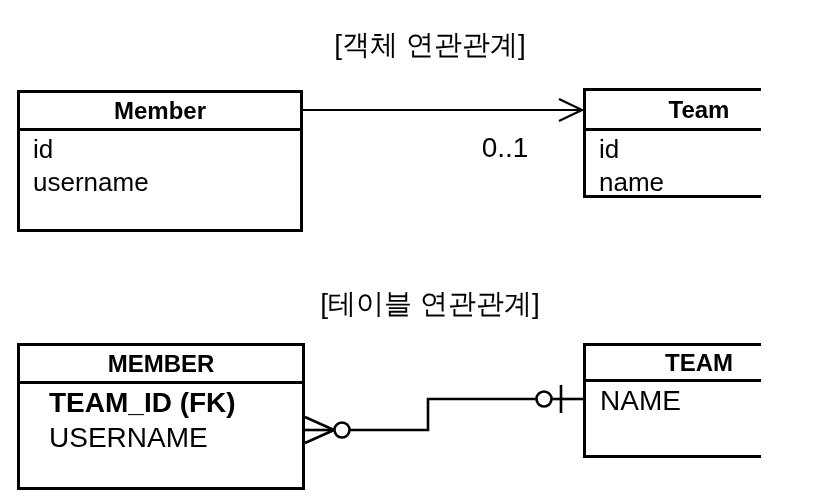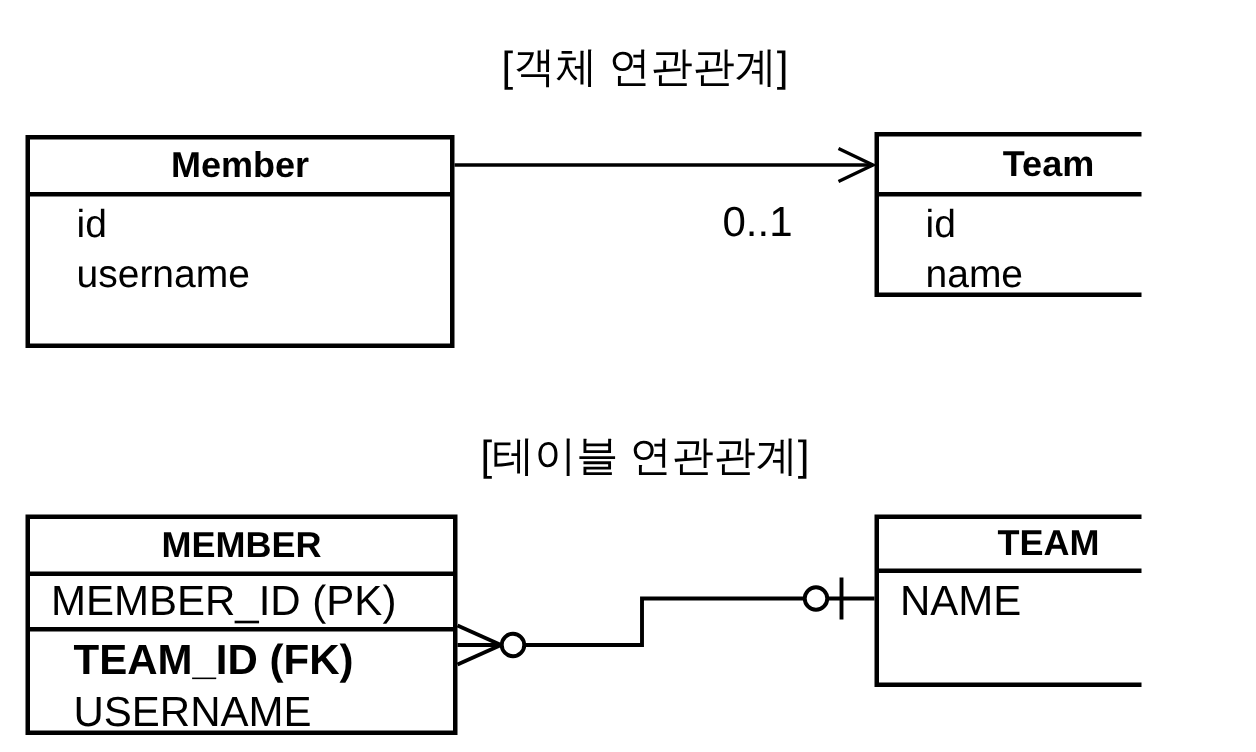--- a/index.html
+++ b/index.html
@@ -39,21 +39,20 @@
     text-align: right;
     display: flex;
     align-items: center;
     justify-content: center;
     flex: 0 0 auto;
   }
   .uml-fields {
     padding: 2px 0 0 13px;
     font-size: 26px;
     line-height: 33px;
-    margin-left: 18px;
   }
   .tbl-row {
     padding-left: 14px;
     font-size: 28px;
     display: flex;
     align-items: center;
     flex: 0 0 auto;
     white-space: nowrap;
   }
   .tbl-row.divider { border-bottom: 3px solid #000000; }
@@ -99,21 +98,20 @@
       <div>name</div>
     </div>
   </div>
 
   <div class="mult-label" style="left:470px; top:132px; width:70px;">0..1</div>
 
   <div class="section-title" style="left:130px; top:285px; width:600px;">[테이블 연관관계]</div>
 
   <div class="uml-box" style="left:17px; top:343px; width:288px; height:147px;">
     <div class="uml-header" style="height:35px;">MEMBER</div>
-    <div class="tbl-row divider" style="height:34px;">MEMBER_ID (PK)</div>
     <div class="tbl-free">
       <div class="bold">TEAM_ID (FK)</div>
       <div>USERNAME</div>
     </div>
   </div>
 
   <div class="uml-box" style="left:583px; top:343px; width:232px; height:115px;">
     <div class="uml-header" style="height:33px;">TEAM</div>
     <div class="tbl-row" style="height:37px;">NAME</div>
   </div>

